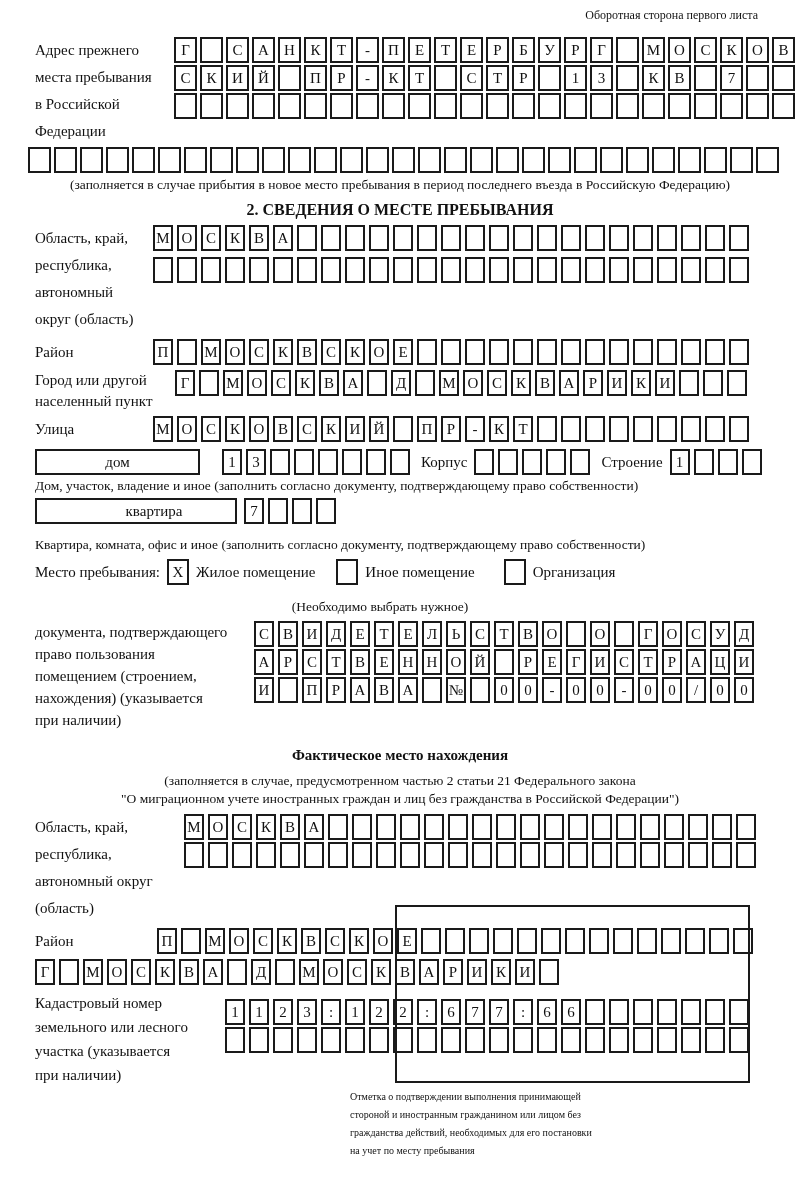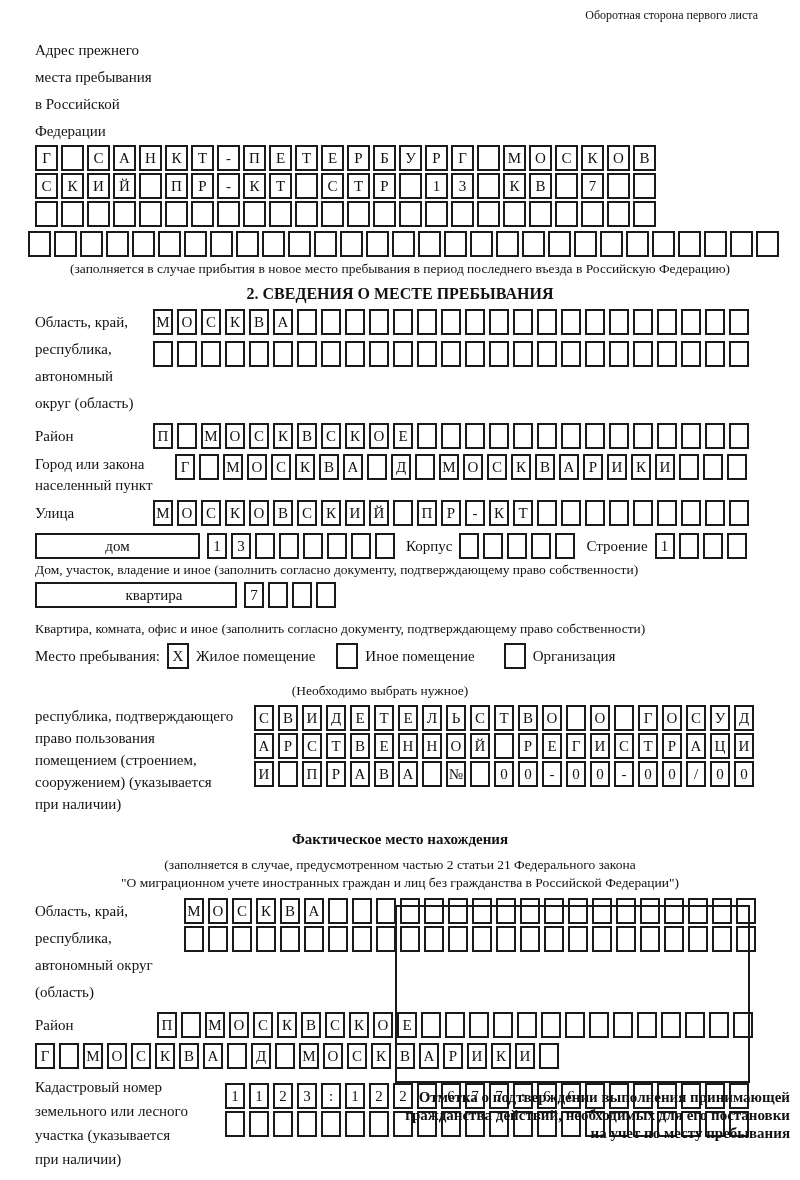--- a/index.html
+++ b/index.html
@@ -18,37 +18,37 @@
   
   .c26 .cell{width:23px;height:26px;margin-right:3px;}
   
   .c24 .cell{width:20px;height:26px;margin-right:4px;}
   .gap2{margin-bottom:2px;} .gap6{margin-bottom:6px;}
   .w-prev{width:139px;} .w-reg{width:118px;} .w-city{width:140px;}
   .w-doc{width:219px;} .w-freg{width:149px;} .w-fray{width:122px;}
   .w-fcity{width:198px;} .w-kad{width:190px;}
   .boxfield{box-sizing:border-box;border:2px solid #1a1a1a;height:26px;flex:none;
             display:flex;align-items:center;justify-content:center;font-size:15px;}
-  .dom-box{width:165px;margin-right:7px;}
+  .dom-box{width:165px;margin-right:22px;}
   .kv-box{width:202px;margin-right:7px;padding-left:36px;}
   .inline-lbl{font-size:15px;line-height:26px;flex:none;padding:0 7px;}
   .chk{box-sizing:border-box;border:2px solid #1a1a1a;width:22px;height:26px;flex:none;
        display:flex;align-items:center;justify-content:center;font-size:15px;}
   .stamp-box{position:absolute;left:395px;top:905px;width:355px;height:178px;
              border:2px solid #1a1a1a;box-sizing:border-box;}
   .stamp-caption{position:absolute;left:350px;top:1088px;width:440px;
-                 font-size:15px;line-height:18px;text-align:right;font-weight:bold;}
+                 font-size:10px;line-height:18px;text-align:left;}
   .mt4{margin-top:4px;} .mt6{margin-top:6px;} .mt8{margin-top:8px;}
 </style>
 </head>
 <body>
 
 <div class="corner">Оборотная сторона первого листа</div>
 
-<div class="blk flexrow" style="margin-top:14px;flex-direction:column;">
+<div class="blk flexrow" style="margin-top:14px;">
   <div class="lbl w-prev">
       <div>Адрес прежнего</div>
       <div>места пребывания</div>
       <div>в Российской</div>
       <div>Федерации</div>
     </div>
   <div class="rows">
     <div class="cellrow c26 gap2">
         <span class="cell">Г</span>
         <span class="cell"></span>
@@ -257,21 +257,21 @@
       <span class="cell"></span>
       <span class="cell"></span>
       <span class="cell"></span>
       <span class="cell"></span>
       <span class="cell"></span>
     </div>
 </div>
 
 <div class="blk flexrow mt4">
   <div class="lbl w-city" style="line-height:21px;">
-      <div>Город или закона</div>
+      <div>Город или другой</div>
       <div>населенный пункт</div>
     </div>
   <div class="cellrow c24">
       <span class="cell">Г</span>
       <span class="cell"></span>
       <span class="cell">М</span>
       <span class="cell">О</span>
       <span class="cell">С</span>
       <span class="cell">К</span>
       <span class="cell">В</span>
@@ -375,24 +375,24 @@
   <div class="inline-lbl" style="margin-right:14px;">Жилое помещение</div>
   <div class="chk"></div>
   <div class="inline-lbl" style="margin-right:22px;">Иное помещение</div>
   <div class="chk"></div>
   <div class="inline-lbl">Организация</div>
 </div>
 <div class="note" style="width:520px;margin-left:120px;margin-top:14px;">(Необходимо выбрать нужное)</div>
 
 <div class="blk flexrow mt6">
   <div class="lbl w-doc" style="line-height:22px;">
-      <div>республика, подтверждающего</div>
+      <div>документа, подтверждающего</div>
       <div>право пользования</div>
       <div>помещением (строением,</div>
-      <div>сооружением) (указывается</div>
+      <div>нахождения) (указывается</div>
       <div>при наличии)</div>
     </div>
   <div class="rows">
     <div class="cellrow c24 gap2">
         <span class="cell">С</span>
         <span class="cell">В</span>
         <span class="cell">И</span>
         <span class="cell">Д</span>
         <span class="cell">Е</span>
         <span class="cell">Т</span>
@@ -645,15 +645,16 @@
         <span class="cell"></span>
         <span class="cell"></span>
         <span class="cell"></span>
       </div>
   </div>
 </div>
 
 <div class="stamp-box"></div>
 <div class="stamp-caption">
     <div>Отметка о подтверждении выполнения принимающей</div>
+    <div>стороной и иностранным гражданином или лицом без</div>
     <div>гражданства действий, необходимых для его постановки</div>
     <div>на учет по месту пребывания</div>
   </div>
 
 </body></html>

